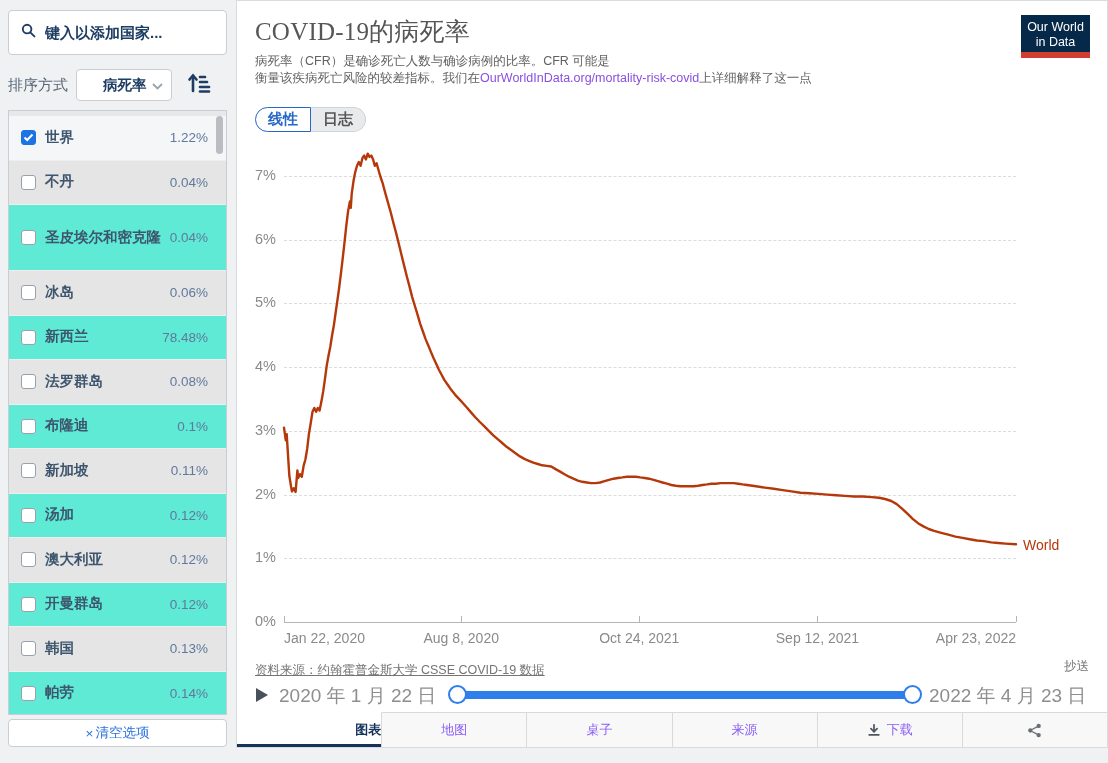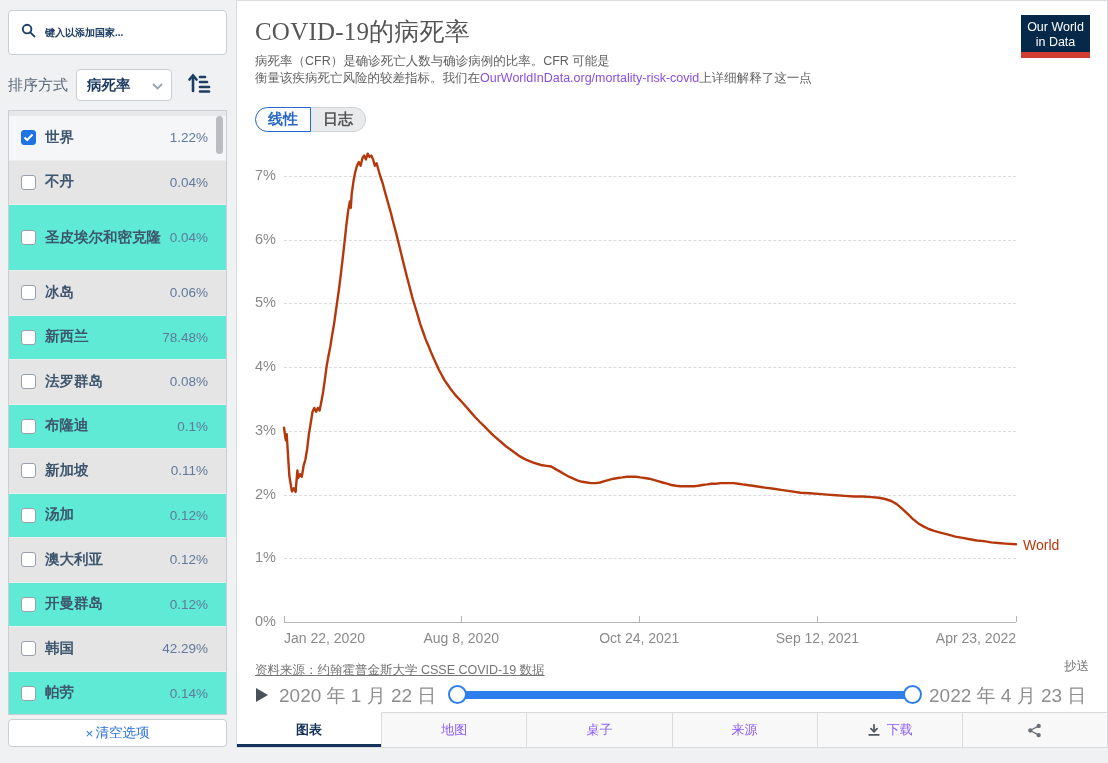--- a/index.html
+++ b/index.html
@@ -2,25 +2,25 @@
 <html><head>
 <meta charset="utf-8">
 <style>
   * { margin:0; padding:0; box-sizing:border-box; }
   html,body { width:1108px; height:763px; }
   body { font-family:"Liberation Sans","DejaVu Sans",sans-serif; background:#f0f1f2; position:relative; overflow:hidden; }
   #stage { position:absolute; left:0; top:0; width:1108px; height:763px; }
 
   
   .searchbox { position:absolute; left:8px; top:10px; width:219px; height:45px; background:#fff; border:1px solid #c9ced3; border-radius:4px; display:flex; align-items:center; padding:0 12px; gap:9px; }
-  .searchbox input { border:none; outline:none; width:160px; font-size:10px; font-weight:700; color:#1d3d63; font-family:inherit; background:transparent; }
+  .searchbox input { border:none; outline:none; width:160px; font-size:15px; font-weight:700; color:#1d3d63; font-family:inherit; background:transparent; }
   .searchbox input::placeholder { color:#1d3d63; opacity:1; }
   .sortrow { position:absolute; left:8px; top:68px; width:219px; height:34px; display:flex; align-items:center; }
   .sortlabel { font-size:15px; color:#56677a; margin-right:8px; }
-  .sortselect { width:96px; height:32px; background:#fff; border:1px solid #c9ced3; border-radius:4px; display:flex; align-items:center; justify-content:space-between; padding:0 8px 0 10px; }
+  .sortselect { width:96px; height:32px; background:#fff; border:1px solid #c9ced3; border-radius:4px; display:flex; align-items:center; justify-content:space-between; padding:0 8px 0 26px; }
   .sortselect .val { font-size:14.5px; font-weight:700; color:#1d3d63; }
   .sortbtn { margin-left:12px; width:30px; height:30px; display:flex; align-items:center; justify-content:center; }
   .countrylist { position:absolute; left:8px; top:110px; width:219px; height:605px; background:#fff; border:1px solid #c9ced3; overflow:hidden; }
   .listsliver { height:5px; background:#e6e8ea; }
   .row { display:flex; align-items:center; height:44.5px; padding:0 18px 0 12px; background:#5eead4; border-bottom:1px solid #eceef0; }
   .row.alt { background:#e5e5e5; }
   .row.tall { height:66px; }
   .row.selected { background:#f4f6f8; }
   .cb { width:15px; height:15px; border:1px solid #98a1ab; border-radius:3px; background:#fff; flex:none; margin-right:9px; display:flex; align-items:center; justify-content:center; }
   .cb.checked { background:#1d73e2; border-color:#1d73e2; }
@@ -58,21 +58,21 @@
   .dend { position:absolute; left:692px; top:4px; font-size:19px; color:#8e8e8e; }
   .track { position:absolute; left:221px; top:12px; width:454px; height:8px; background:#2e7fec; border-radius:4px; }
   .handle { position:absolute; top:6px; width:19px; height:19px; border-radius:50%; background:#fff; border:2.5px solid #2e7fec; }
   .handle.left { left:211px; }
   .handle.right { left:666px; }
 
   
   .tabbar { position:absolute; left:0; bottom:0; width:870px; height:35px; display:flex; border-top:1px solid #d9d9d9; background:#f8f8f8; }
   .tab { flex:1; display:flex; align-items:center; justify-content:center; gap:6px; font-size:13px; color:#8b5cf6; border-right:1px solid #d9d9d9; background:#f8f8f8; cursor:pointer; }
   .tab:last-child { border-right:none; }
-  .tab.active { background:#fff; color:#15335a; font-weight:600; box-shadow:inset 0 -3px 0 #15335a; border-top:1px solid #fff; margin-top:-1px; }
+  .tab.active { background:#fff; color:#15335a; font-weight:600; box-shadow:inset 0 -3px 0 #15335a; border-top:1px solid #fff; margin-top:-1px;justify-content:flex-end; }
 </style>
 </head>
 <body>
 
 <div id="stage">
 
   <div class="searchbox">
     <span>
       <svg width="15" height="15" viewBox="0 0 16 16">
           <circle cx="6.5" cy="6.5" r="4.6" fill="none" stroke="#1d3d63" stroke-width="2"></circle>
@@ -166,21 +166,21 @@
           <span class="cval">0.12%</span>
         </div>
         <div class="row">
           <span class="cb"></span>
           <span class="cname">开曼群岛</span>
           <span class="cval">0.12%</span>
         </div>
         <div class="row alt">
           <span class="cb"></span>
           <span class="cname">韩国</span>
-          <span class="cval">42.29%</span>
+          <span class="cval">0.13%</span>
         </div>
         <div class="row">
           <span class="cb"></span>
           <span class="cname">帕劳</span>
           <span class="cval">0.14%</span>
         </div>
       </div>
     <div class="scrollthumb"></div>
   </div>
 

